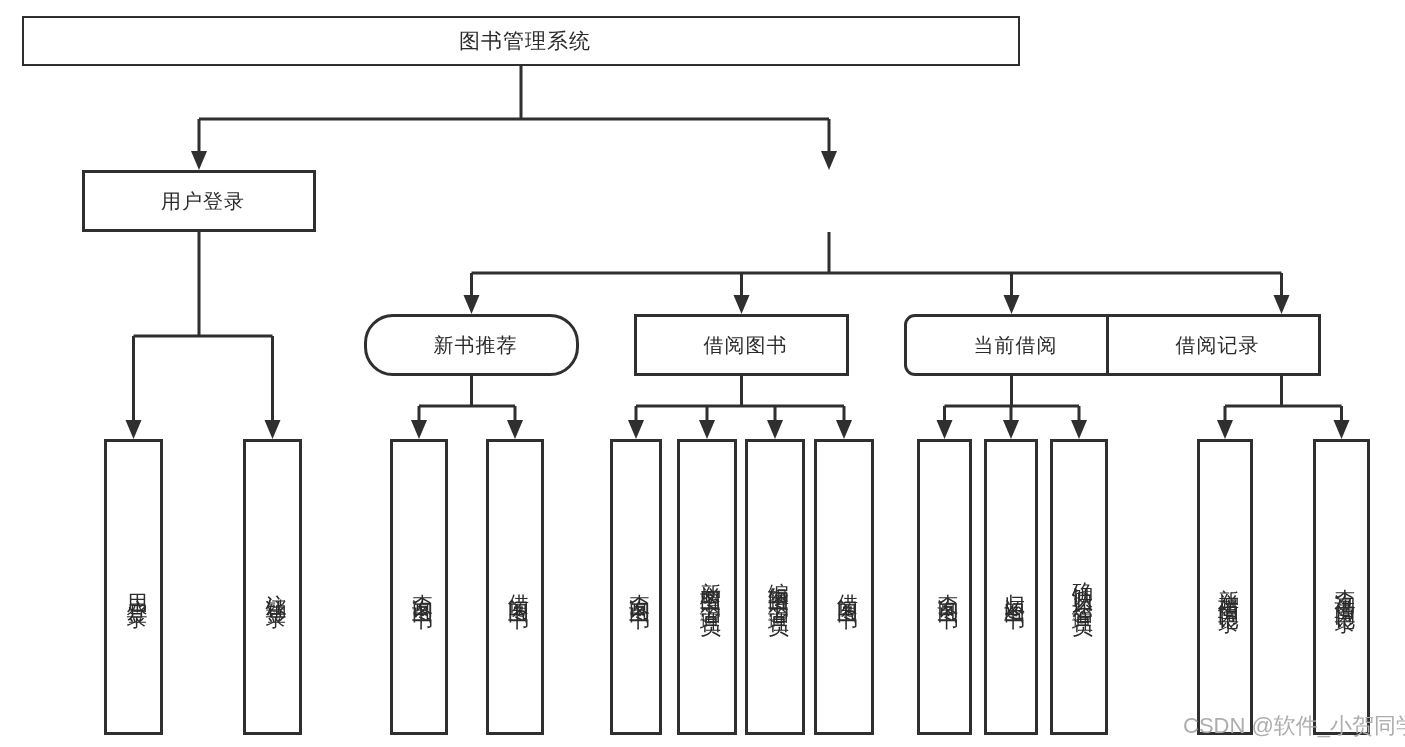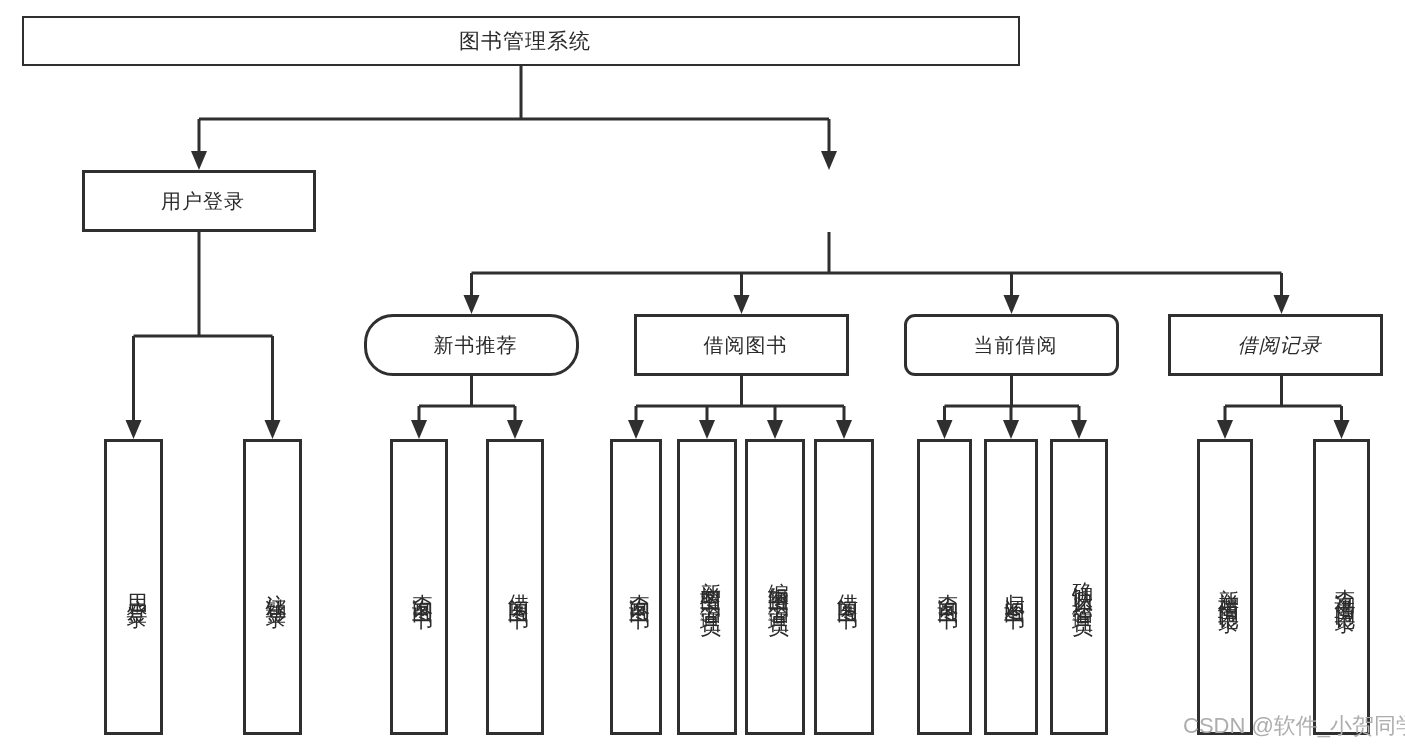--- a/index.html
+++ b/index.html
@@ -35,21 +35,21 @@
     padding-left: 8px;
   }
   .root-box { left: 22px; top: 16px; width: 998px; height: 50px; border-width: 2px; font-size: 21px; }
   .lvl { height: 62px; top: 170px; width: 234px; }
   .b-user-login { left: 82px; }
   .b-book-mgmt { left: 712px; }
   .lvl2 { height: 62px; top: 314px; width: 215px; }
   .b-new-book { left: 364px; border-radius: 29px; }
   .b-book-borrow { left: 634px; }
   .b-current-borrow { left: 904px; border-radius: 11px; }
-  .b-borrow-record { left: 1168px; font-style: italic; }
+  .b-borrow-record { left: 1106px; }
   .leaf { top: 439px; height: 296px; }
   .leaf span {
     writing-mode: vertical-rl;
     font-size: 21px; line-height: 1;
     letter-spacing: 5px;
     white-space: nowrap;
   }
   .leaf-0  { left: 104px;  width: 59px; }
   .leaf-1  { left: 243px;  width: 59px; }
   .leaf-2  { left: 390px;  width: 58px; }

